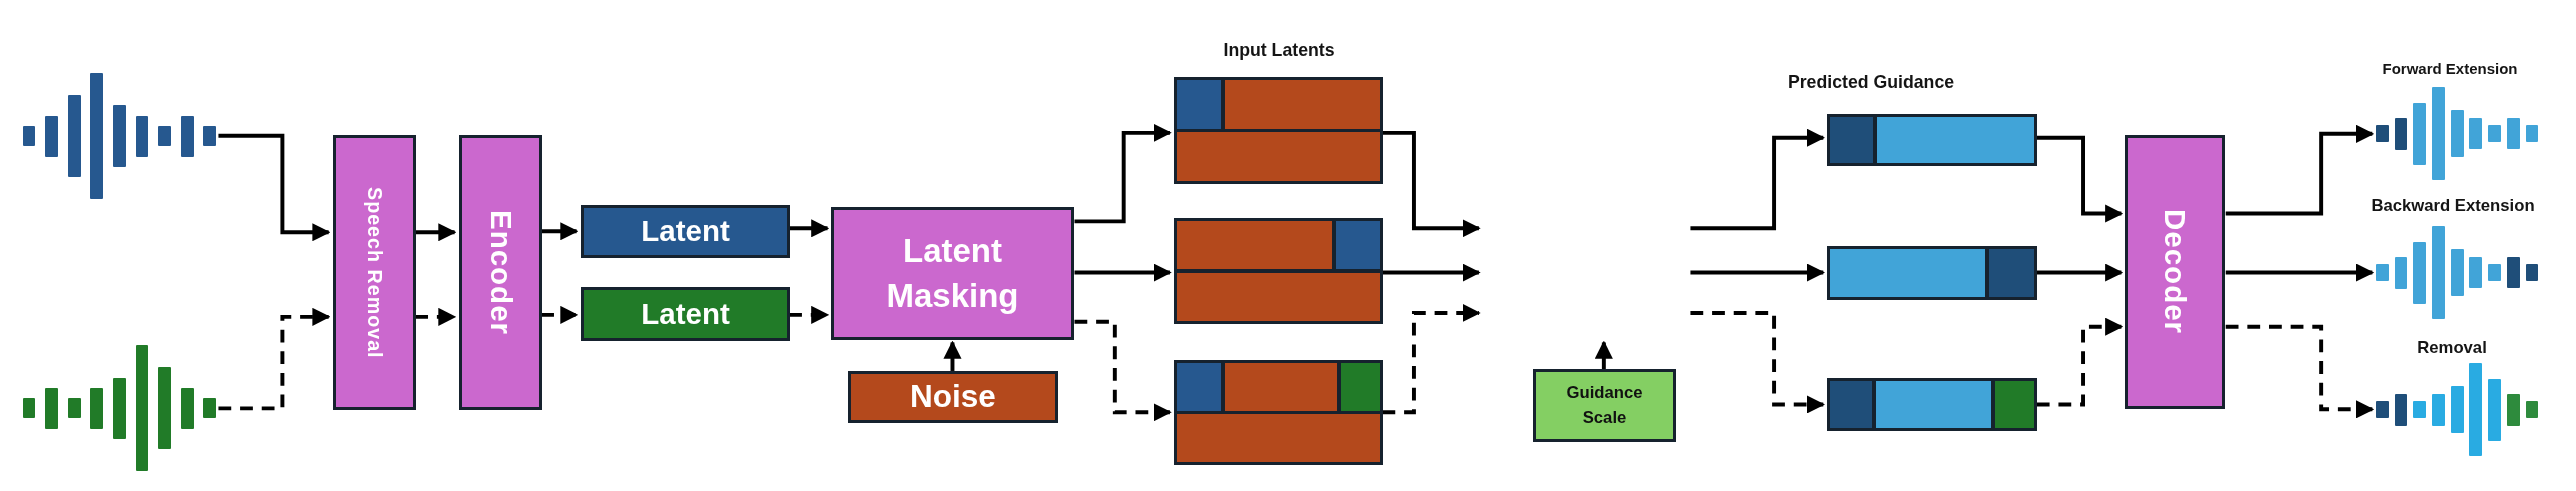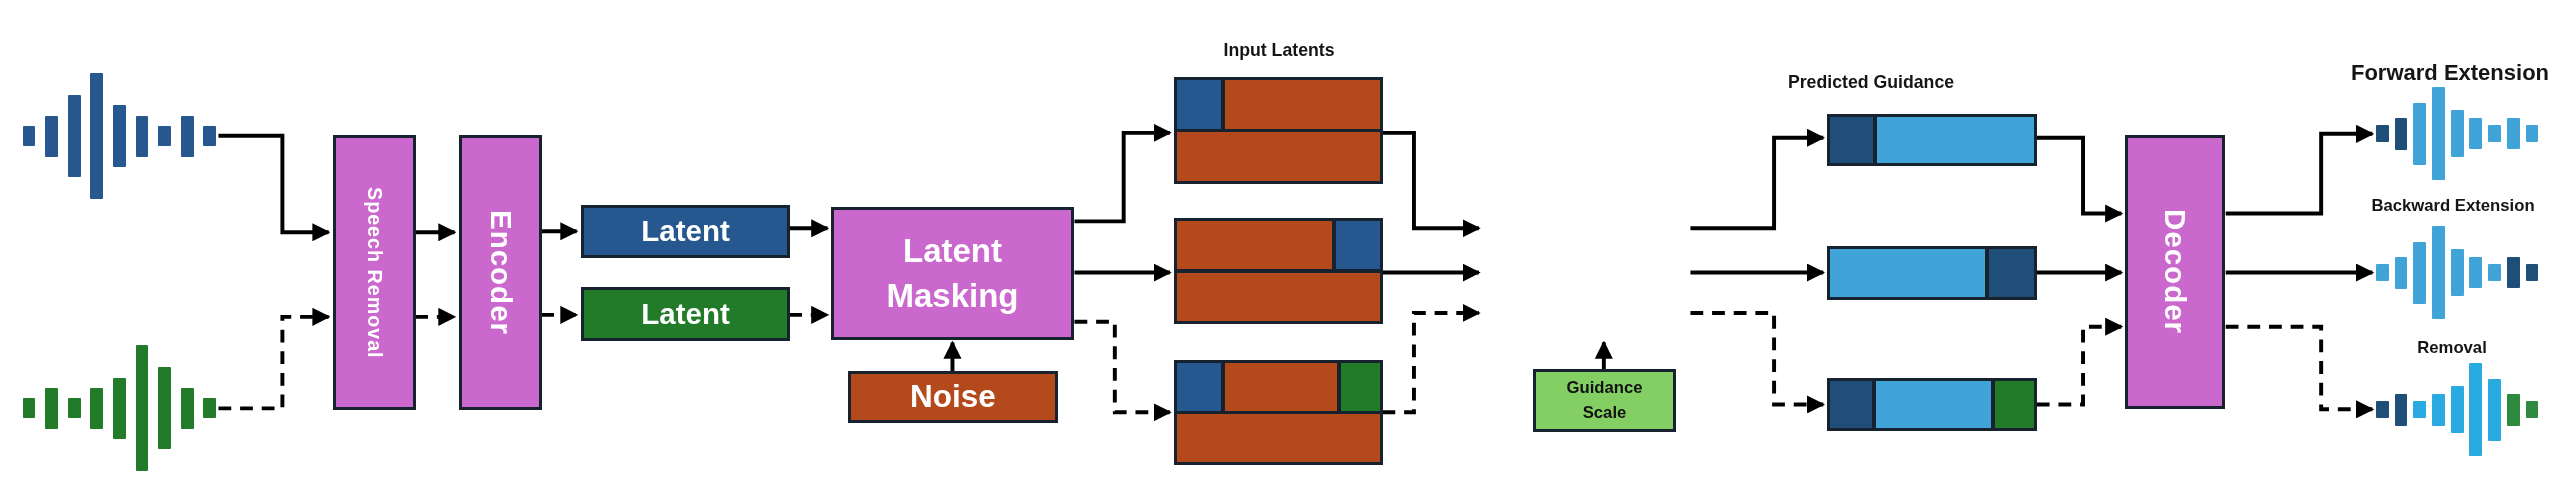--- a/index.html
+++ b/index.html
@@ -18,34 +18,34 @@
     color:#ffffff;font-weight:700;line-height:1.25;
   }
   .pink{background:#cb68ce;}
   .box-speech {left:333px;top:135px;width:83px;height:275px;}
   .box-encoder{left:459px;top:135px;width:83px;height:275px;}
   .box-latent-blue {left:581px;top:205px;width:209px;height:53px;background:#26588f;font-size:29.5px;}
   .box-latent-green{left:581px;top:287px;width:209px;height:54px;background:#217b28;font-size:29.5px;}
   .box-masking{left:831px;top:207px;width:243px;height:133px;font-size:33px;line-height:1.35;padding:0 9.8px;}
   .box-noise{left:848px;top:371px;width:210px;height:52px;background:#b4491c;font-size:31.5px;}
   .box-dit{left:1483px;top:209px;width:208px;height:131px;font-size:45px;}
-  .box-guidance{left:1533px;top:369px;width:143px;height:63px;background:#84cf63;color:#111111;font-size:16.7px;font-weight:600;line-height:1.45;padding:0 13.8px;}
+  .box-guidance{left:1533px;top:369px;width:143px;height:73px;background:#84cf63;color:#111111;font-size:16.7px;font-weight:600;line-height:1.45;padding:0 13.8px;}
   .box-decoder{left:2125px;top:135px;width:100px;height:274px;}
   .vtext{writing-mode:vertical-rl;text-orientation:mixed;letter-spacing:1px;}
   .t20{font-size:19.7px;font-weight:600;}
   .t30{font-size:29.5px;font-weight:700;}
 
   
   .flabel{
     position:absolute;transform:translateX(-50%);white-space:nowrap;
     color:#151515;font-size:17.7px;font-weight:600;
   }
   .lab-input   {left:1279px;top:40px;}
   .lab-pred    {left:1871px;top:72px;}
-  .lab-forward {left:2450px;top:60px;font-size:22px;}
+  .lab-forward {left:2450px;top:60px;font-size:15px;}
   .lab-backward{left:2453px;top:196px;font-size:16.7px;}
   .lab-morph   {left:2452px;top:338px;font-size:16.7px;}
 
   
   .waveform{position:absolute;display:flex;align-items:center;}
   .wbar{flex:0 0 auto;border-radius:1px;}
 
   
   .lbar{
     position:absolute;box-sizing:border-box;border:3.9px solid #16222e;background:#16222e;

